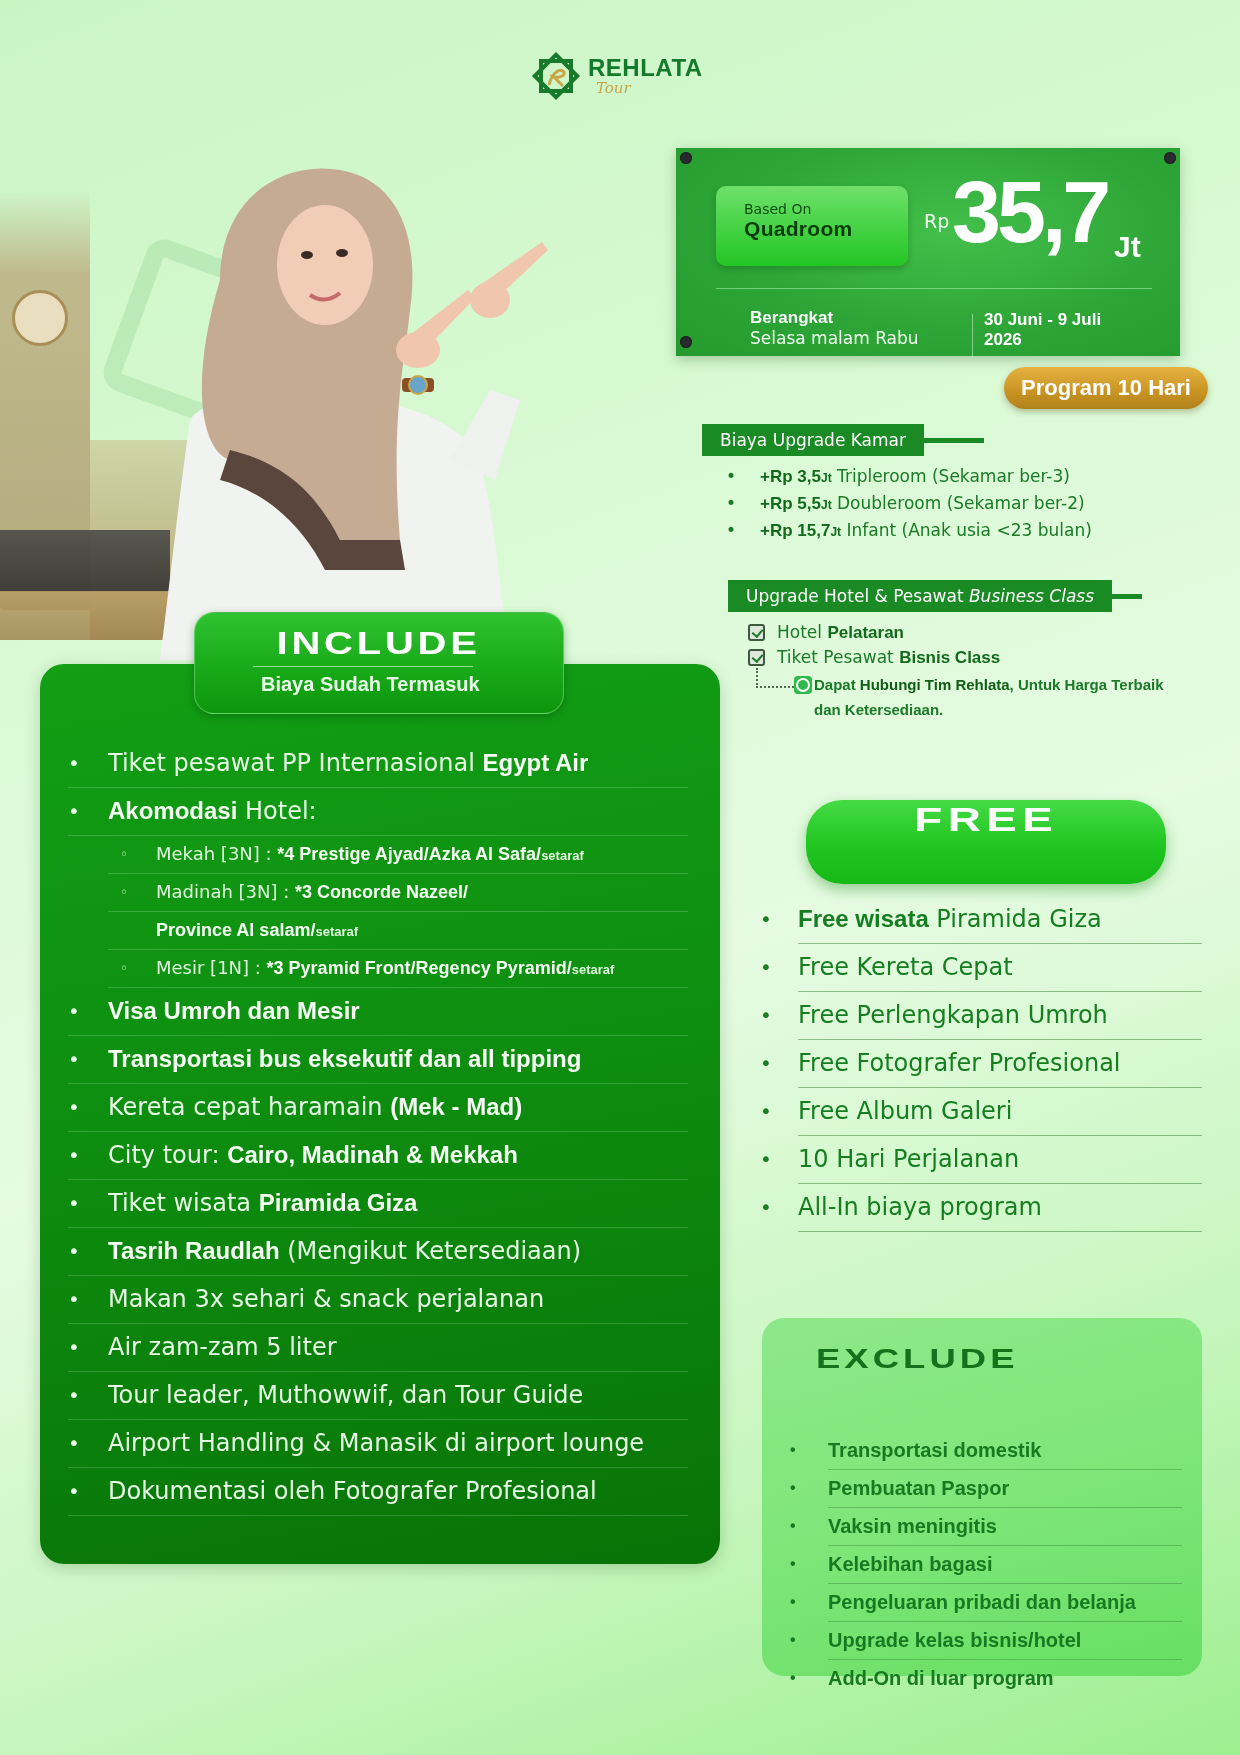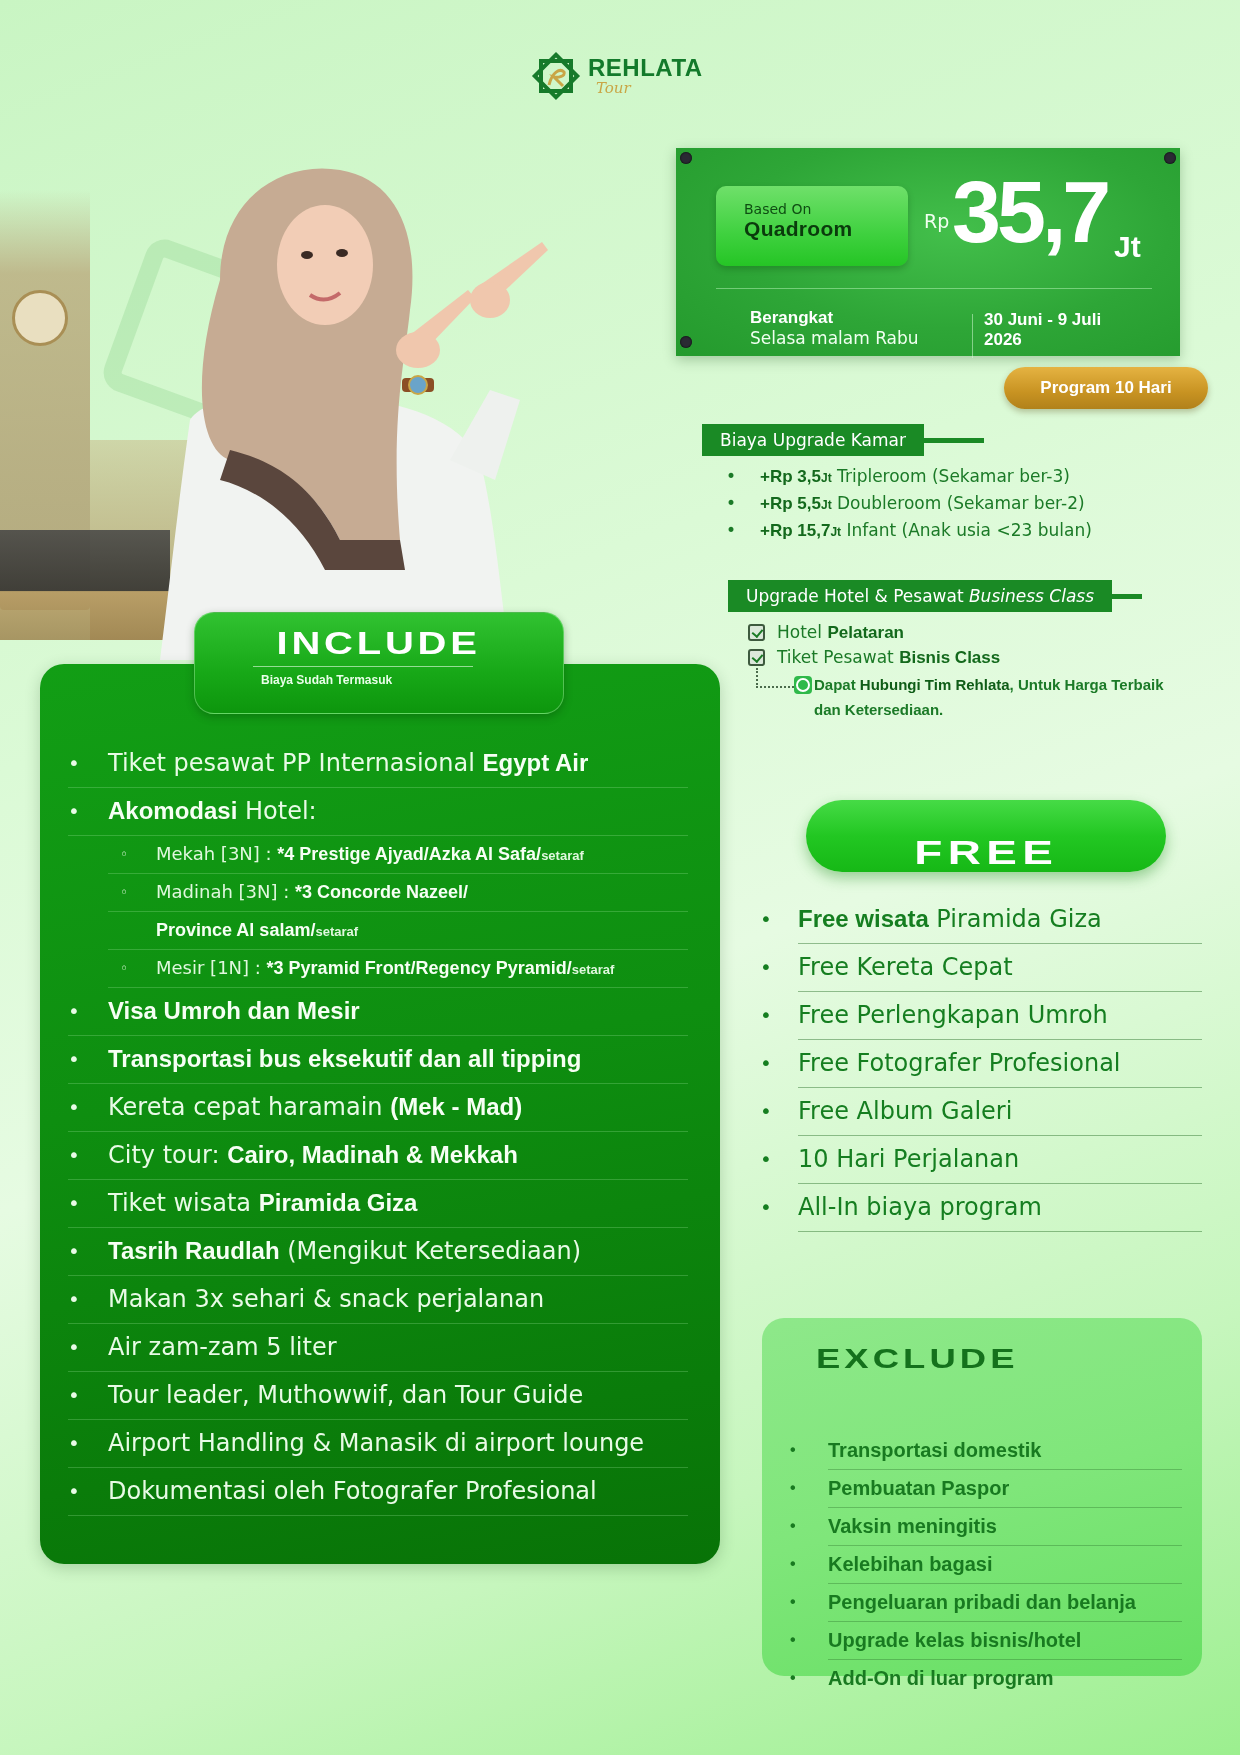--- a/index.html
+++ b/index.html
@@ -53,21 +53,21 @@
   .banner-divider { position: absolute; left: 40px; right: 28px; top: 140px; height: 1px; background: rgba(200,255,200,0.45); }
   .depart { position: absolute; left: 74px; top: 160px; color: #fff; line-height: 1.2; }
   .depart-label { font-weight: 700; font-size: 17px; font-family: "Liberation Sans", sans-serif; }
   .depart-day { font-size: 17px; color: #f0fff0; }
   .vsep { position: absolute; left: 296px; top: 166px; width: 1px; height: 44px; background: rgba(220,255,220,0.5); }
   .dates { position: absolute; left: 308px; top: 162px; color: #fff; font-family: "Liberation Sans", sans-serif; font-weight: 700; font-size: 17px; line-height: 1.2; }
 
   .program-pill {
     left: 1004px; top: 367px; width: 204px; height: 42px;
     background: linear-gradient(180deg, #e5b342 0%, #c89322 60%, #b1811a 100%);
-    border-radius: 21px; color: #fff; font-family: "Liberation Sans", sans-serif; font-weight: 700; font-size: 17px;
+    border-radius: 21px; color: #fff; font-family: "Liberation Sans", sans-serif; font-weight: 700; font-size: 22px;
     display: flex; align-items: center; justify-content: center;
     box-shadow: 0 3px 6px rgba(80,60,0,0.3);
   }
 
   
   .sec-head { display: flex; align-items: center; }
   .sec-head .tag { background: #1a8a25; color: #fff; font-size: 17px; padding: 6px 18px; white-space: nowrap; }
   .sec-head .line { height: 5px; background: #1a8a25; }
   .upgrade-room { left: 702px; top: 424px; width: 480px; }
   .bullets { list-style: none; margin-top: 8px; }
@@ -99,37 +99,37 @@
   }
   .include-head {
     left: 194px; top: 612px; width: 370px; height: 102px;
     background: linear-gradient(180deg, #31c231 0%, #17a817 60%, #0d960d 100%);
     border-radius: 20px; border: 1px solid rgba(200,255,200,0.35);
     box-shadow: 0 3px 8px rgba(0,50,0,0.3);
     text-align: center; padding-top: 12px;
   }
   .include-title { font-family: "Liberation Sans", sans-serif; font-weight: 900; font-size: 32px; letter-spacing: 3px; color: #fff; transform: scaleX(1.25); display: inline-block; }
   .include-rule { width: 220px; height: 1px; background: rgba(230,255,230,0.6); margin: 4px 0 6px 58px; }
-  .include-sub { font-family: "Liberation Sans", sans-serif; font-weight: 700; font-size: 12px; color: #eaffea; text-align: left; padding-left: 66px; }
+  .include-sub { font-family: "Liberation Sans", sans-serif; font-weight: 700; font-size: 20px; color: #eaffea; text-align: left; padding-left: 66px; }
 
   .inc-list { position: absolute; left: 68px; top: 740px; width: 620px; list-style: none; }
   .inc-item { position: relative; padding-left: 40px; font-size: 24px; color: #e8fbe6; height: 48px; line-height: 46px; border-bottom: 1px solid rgba(170,240,170,0.25); margin-left: 0; white-space: nowrap; }
   .inc-item::before { content: "•"; position: absolute; left: 0; top: 0; font-size: 20px; }
   .inc-item b { font-family: "Liberation Sans", sans-serif; font-weight: 700; color: #f6fff4; }
   .inc-sub { position: relative; padding-left: 88px; font-size: 18px; color: #e0f8de; height: 38px; line-height: 36px; border-bottom: 1px solid rgba(170,240,170,0.25); margin-left: 40px; padding-left: 48px; white-space: nowrap; }
   .inc-sub::before { content: "◦"; position: absolute; left: 12px; top: 0; font-size: 14px; }
   .inc-sub.cont::before { content: ""; }
   .inc-sub b { font-family: "Liberation Sans", sans-serif; font-weight: 700; color: #f6fff4; }
   .inc-sub small { font-size: 13px; font-weight: 700; font-family: "Liberation Sans", sans-serif; }
 
   
   .free-pill {
-    left: 806px; top: 800px; width: 360px; height: 72px;
+    left: 806px; top: 800px; width: 360px; height: 84px;
     background: linear-gradient(180deg, #46db46 0%, #22c722 50%, #16b816 100%);
-    border-radius: 36px; display: flex; align-items: flex-end; justify-content: center;
+    border-radius: 36px; display: flex; align-items: flex-start; justify-content: center;
     box-shadow: 0 6px 14px rgba(30,140,30,0.4);
   }
   .free-title { font-family: "Liberation Sans", sans-serif; font-weight: 900; font-size: 34px; letter-spacing: 4px; color: #fff; transform: scaleX(1.35); display: inline-block; }
   .free-list { position: absolute; left: 756px; top: 896px; width: 446px; list-style: none; }
   .free-item { position: relative; padding-left: 42px; font-size: 24px; color: #157e20; height: 48px; line-height: 46px; }
   .free-item::after { content: ""; position: absolute; left: 42px; right: 0; bottom: 0; height: 1px; background: rgba(40,110,40,0.45); }
   .free-item::before { content: "•"; position: absolute; left: 4px; font-size: 20px; color: #157e20; }
   .free-item b { font-family: "Liberation Sans", sans-serif; font-weight: 700; }
 
   

